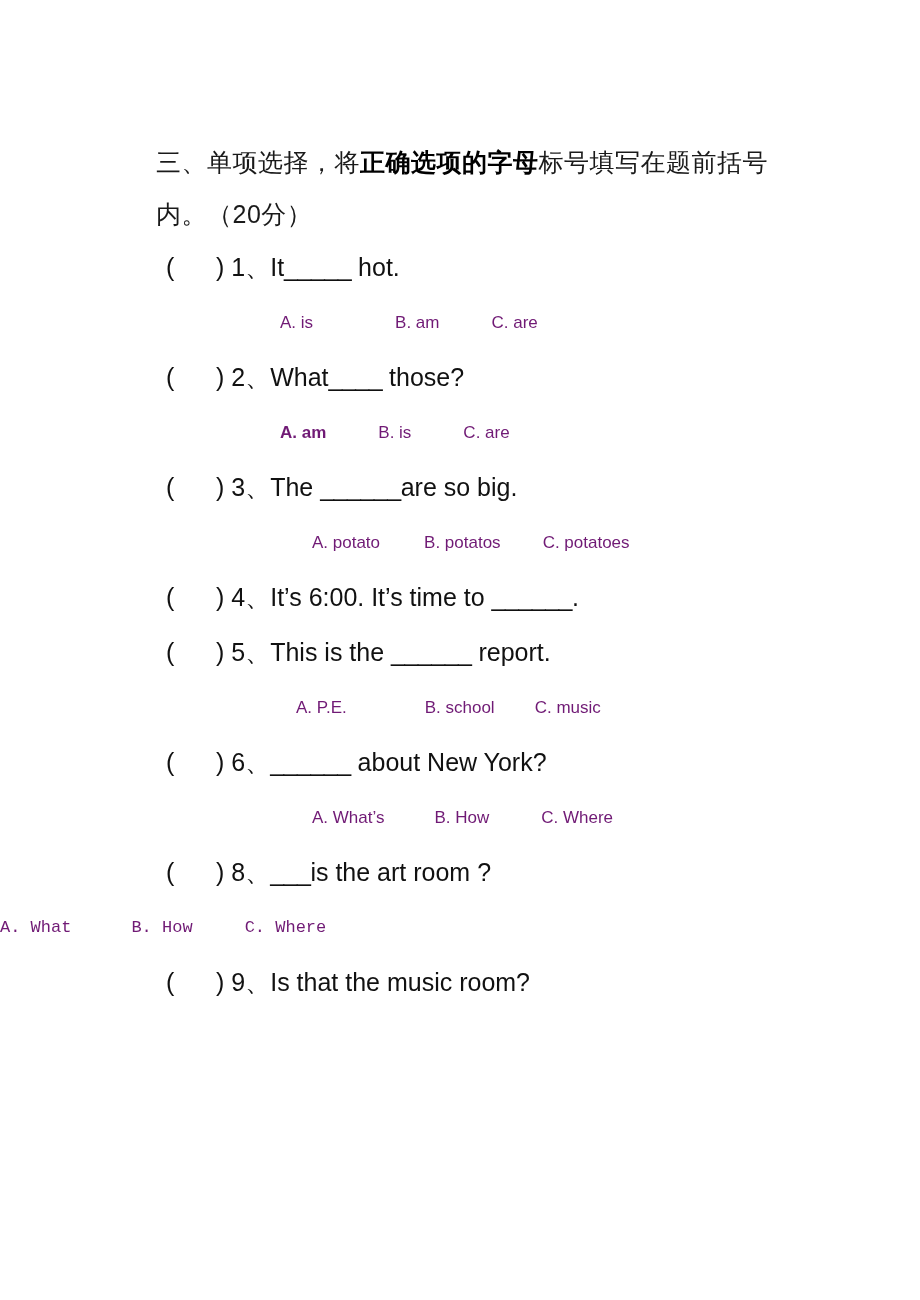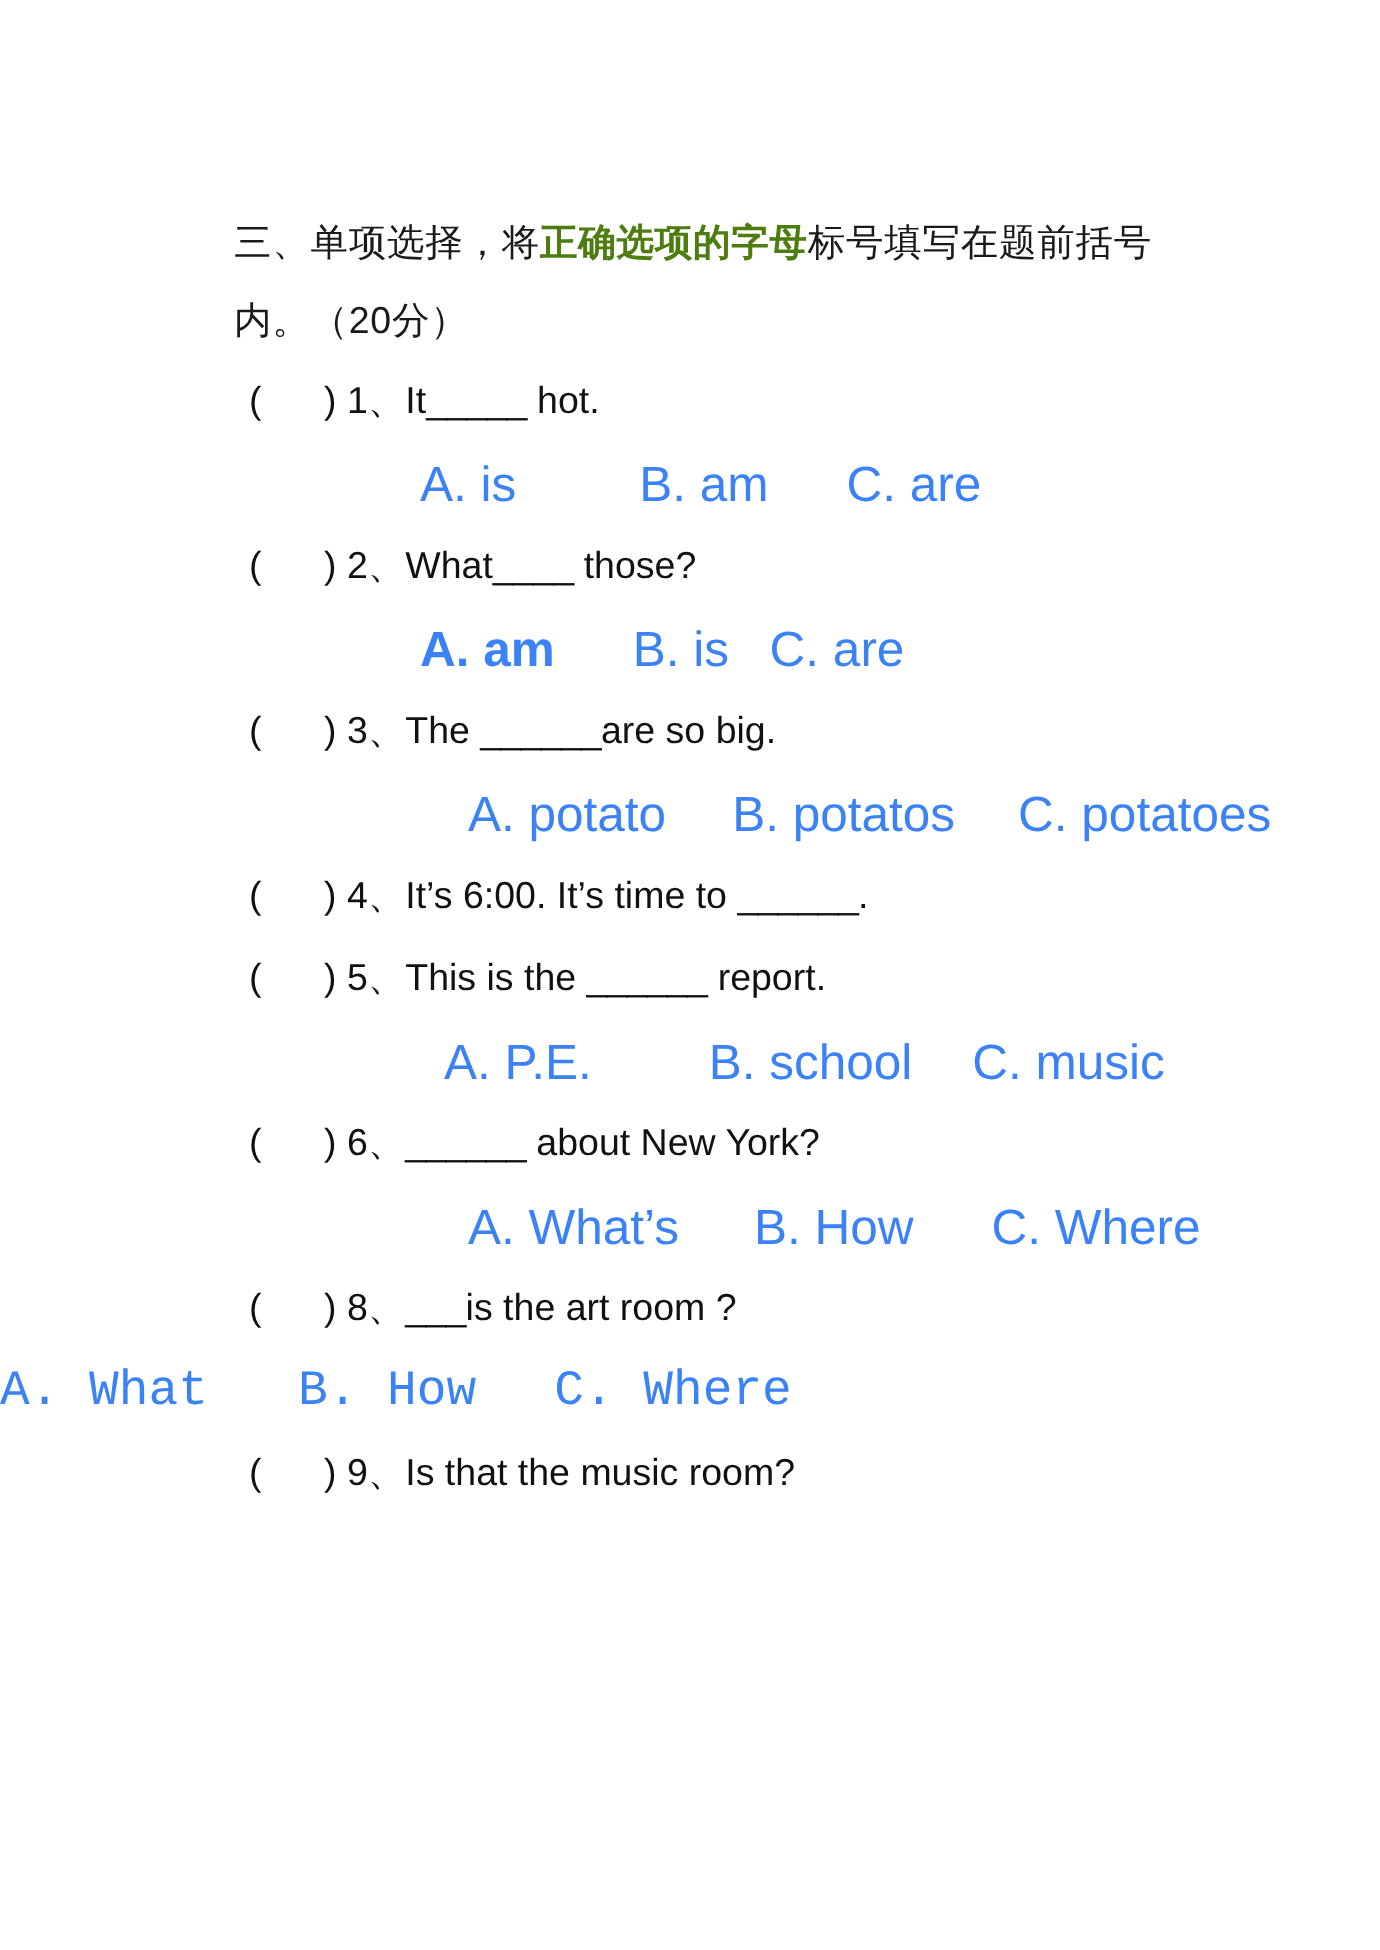--- a/index.html
+++ b/index.html
@@ -22,21 +22,21 @@
     top: 136px;
     width: 620px;
     font-size: 25px;
     line-height: 52px;
     letter-spacing: 0.5px;
     color: #1a1a1a;
     font-weight: 400;
   }
   .section-heading .emph {
     font-weight: 700;
-    color: #4d7c0f;
+    color: #000000;
   }
   .q-list {
     position: absolute;
     left: 0;
     top: 240px;
     width: 920px;
   }
   .q-block {
     position: relative;
     width: 876px;
@@ -63,24 +63,24 @@
     white-space: pre;
   }
   .blank {
     display: inline-block;
     white-space: pre;
     letter-spacing: -0.5px;
   }
   .q-options {
     position: relative;
     height: 55px;
-    font-size: 33px;
+    font-size: 17px;
     line-height: 55px;
     white-space: pre;
-    color: #3b82f6;
+    color: #701a75;
   }
   .opt {
     display: inline-block;
     white-space: pre;
   }
 </style>
 </head>
 <body>
 
 <div class="page">
@@ -90,21 +90,21 @@
     <span>内。（20分）</span>
   </div>
 
   <div class="q-list">
       <div class="q-block">
         <div class="q-stem"><span class="q-paren">(      ) </span><span class="q-num">1、</span><span class="q-text">It</span><span class="blank">_____</span><span class="q-text"> hot.</span></div>
         <div class="q-options" style="padding-left: 280px;"><span class="opt" style="margin-right: 82px;">A. is</span><span class="opt" style="margin-right: 52px;">B. am</span><span class="opt">C. are</span></div>
       </div>
       <div class="q-block">
         <div class="q-stem"><span class="q-paren">(      ) </span><span class="q-num">2、</span><span class="q-text">What</span><span class="blank">____</span><span class="q-text"> those?</span></div>
-        <div class="q-options" style="padding-left: 280px;"><span class="opt" style="margin-right: 52px; font-weight: bold;">A. am</span><span class="opt" style="margin-right: 27px; text-align: right;">B. is</span><span class="opt">C. are</span></div>
+        <div class="q-options" style="padding-left: 280px;"><span class="opt" style="margin-right: 52px; font-weight: bold;">A. am</span><span class="opt" style="margin-right: 52px; text-align: right;">B. is</span><span class="opt">C. are</span></div>
       </div>
       <div class="q-block">
         <div class="q-stem"><span class="q-paren">(      ) </span><span class="q-num">3、</span><span class="q-text">The </span><span class="blank">______</span><span class="q-text">are so big.</span></div>
         <div class="q-options" style="padding-left: 312px;"><span class="opt" style="margin-right: 44px;">A. potato</span><span class="opt" style="margin-right: 42px;">B. potatos</span><span class="opt">C. potatoes</span></div>
       </div>
       <div class="q-block">
         <div class="q-stem"><span class="q-paren">(      ) </span><span class="q-num">4、</span><span class="q-text">It’s 6:00. It’s time to </span><span class="blank">______</span><span class="q-text">.</span></div>
       </div>
       <div class="q-block">
         <div class="q-stem"><span class="q-paren">(      ) </span><span class="q-num">5、</span><span class="q-text">This is the </span><span class="blank">______</span><span class="q-text"> report.</span></div>

